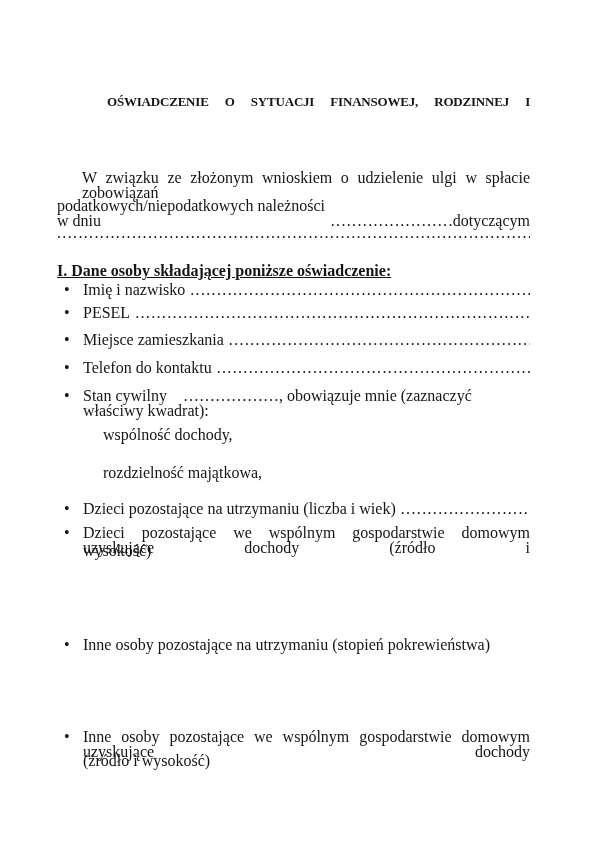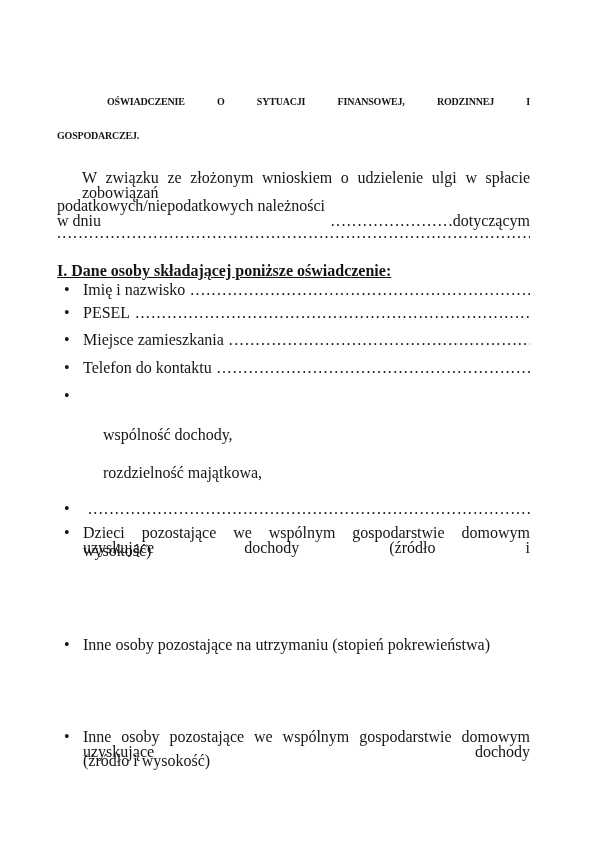--- a/index.html
+++ b/index.html
@@ -3,21 +3,21 @@
 <meta charset="utf-8">
 <style>
   * { box-sizing: border-box; }
   html,body { margin:0; padding:0; background:#ffffff; }
   .page {
     position:relative; width:600px; height:849px; background:#ffffff;
     font-family:"Liberation Serif","DejaVu Serif",serif;
     color:#151515; overflow:hidden;
   }
   .abs { position:absolute; left:57px; width:473px; font-size:16px; line-height:15px; }
-  .title-line { font-weight:700; font-size:10px; line-height:16px; letter-spacing:-0.2px; }
+  .title-line { font-weight:700; font-size:13px; line-height:16px; letter-spacing:-0.2px; }
   .jlast { text-align:justify; text-align-last:justify; }
   .ind-title { padding-left:50px; }
   .ind-first { padding-left:25px; }
   .heading { font-weight:700; text-decoration:underline; }
   .row { display:flex; align-items:baseline; }
   .marker { flex:0 0 26px; padding-left:7px; }
   .btext { white-space:nowrap; }
   .btext-wrap { flex:1 1 0; text-align:justify; text-align-last:justify; }
   .cont { padding-left:26px; }
   .opt { padding-left:46px; }
@@ -26,21 +26,20 @@
   .intro-l2 { display:flex; justify-content:space-between; align-items:flex-end; }
   .dots-mid { flex:0 0 122px; width:122px; }
   .pre { white-space:pre-wrap; }
 </style>
 </head>
 <body>
 
 <div class="page">
 
   <div class="abs title-line jlast ind-title" style="top:94px">OŚWIADCZENIE O SYTUACJI FINANSOWEJ, RODZINNEJ I</div>
-  <div class="abs title-line" style="top:128px">GOSPODARCZEJ.</div>
 
   <div class="abs jlast ind-first" style="top:170px">W związku ze złożonym wnioskiem o udzielenie ulgi w spłacie zobowiązań</div>
   <div class="abs intro-l2" style="top:198px">
     <span>podatkowych/niepodatkowych należności w dniu</span>
     <span class="dots dots-mid">..........................................................................................................................................................................</span>
     <span>dotyczącym</span>
   </div>
   <div class="abs dots" style="top:225px">..........................................................................................................................................................................</div>
 
   <div class="abs" style="top:263px">
@@ -66,27 +65,29 @@
   </div>
 
   <div class="abs row" style="top:360px">
     <span class="marker">•</span>
     <span class="btext">Telefon do kontaktu</span>
     <span class="dots bfill">..........................................................................................................................................................................</span>
   </div>
 
   <div class="abs row" style="top:388px">
     <span class="marker">•</span>
+    <span class="btext pre">Stan cywilny&nbsp;&nbsp;&nbsp; ………………, obowiązuje mnie (zaznaczyć właściwy kwadrat):</span>
   </div>
 
   <div class="abs opt" style="top:427px">wspólność dochody,</div>
   <div class="abs opt" style="top:465px">rozdzielność majątkowa,</div>
 
   <div class="abs row" style="top:501px">
     <span class="marker">•</span>
+    <span class="btext">Dzieci pozostające na utrzymaniu (liczba i wiek)</span>
     <span class="dots bfill">..........................................................................................................................................................................</span>
   </div>
 
   <div class="abs row" style="top:525px">
     <span class="marker">•</span>
     <span class="btext-wrap">Dzieci pozostające we wspólnym gospodarstwie domowym uzyskujące dochody (źródło i</span>
   </div>
   <div class="abs cont" style="top:543px">wysokość)</div>
 
   <div class="abs row" style="top:637px">

